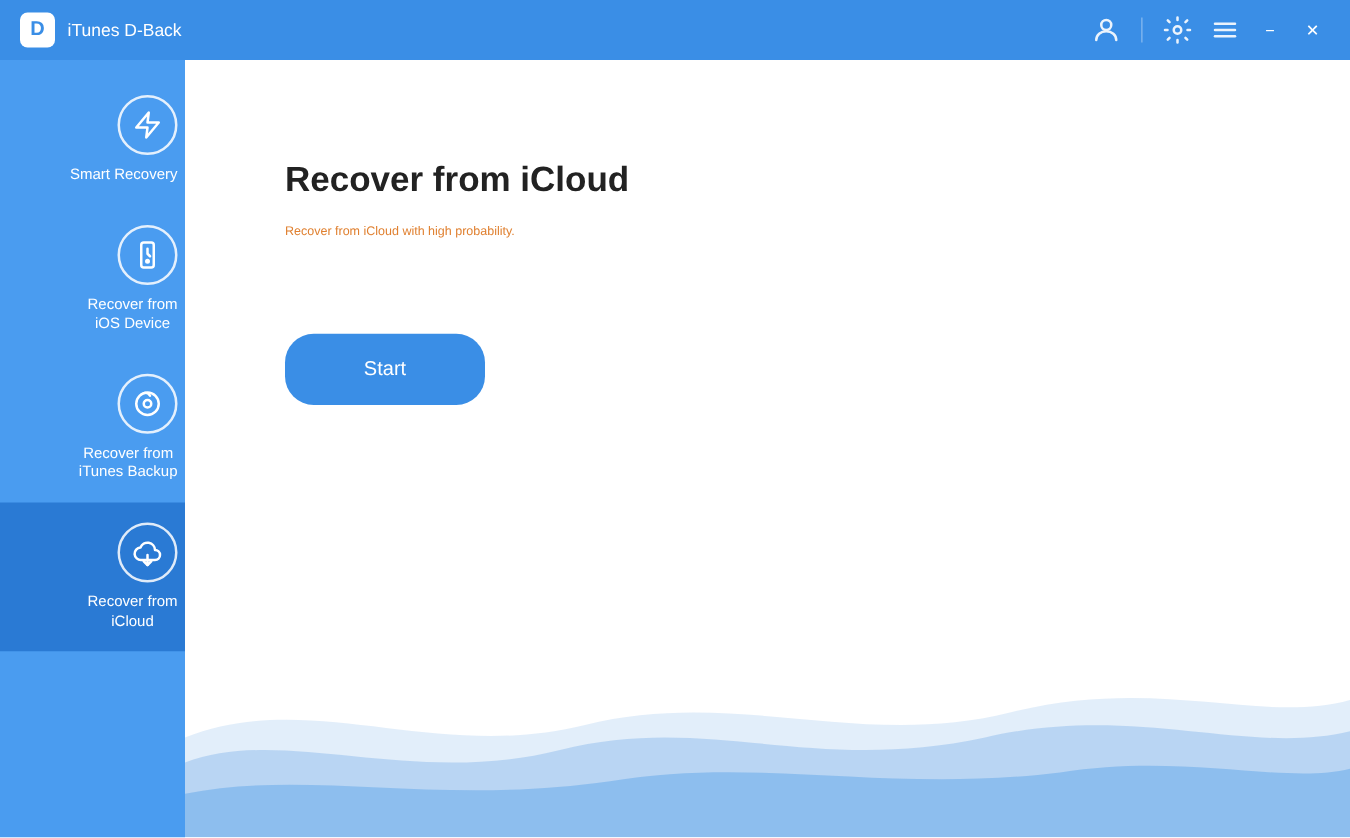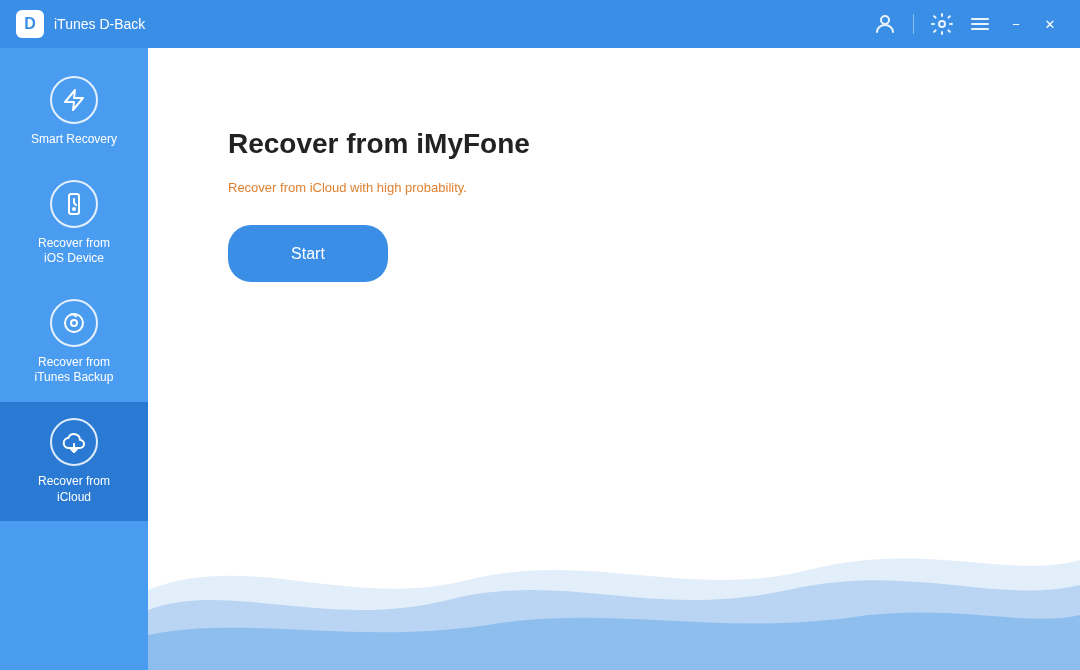--- a/index.html
+++ b/index.html
@@ -75,22 +75,22 @@
       flex-direction: column;
       align-items: center;
       padding-top: 12px;
       flex-shrink: 0;
       overflow: hidden;
     }
     .sidebar-item {
       width: 100%;
       display: flex;
       flex-direction: column;
-      align-items: center;
-      padding: 16px 20px;
+      align-items: flex-end;
+      padding: 16px 6px;
       cursor: pointer;
       color: white;
       border-radius: 0;
       position: relative;
     }
     .sidebar-item.active { background: #2a7ad4; }
     .sidebar-item-icon {
       width: 48px; height: 48px;
       border: 2px solid rgba(255,255,255,0.85);
       border-radius: 50%;
@@ -127,23 +127,23 @@
     }
 
     .page-title {
       font-size: 28px;
       font-weight: 600;
       color: #222;
       margin-bottom: 20px;
     }
 
     .page-subtitle {
-      font-size: 13px;
+      font-size: 10px;
       color: #e08030;
-      margin-bottom: 30px;
+      margin-bottom: 76px;
     }
 
     .start-button {
       width: 160px;
       height: 57px;
       background: #3a8ee6;
       border: none;
       border-radius: 23px;
       color: white;
       font-size: 16px;
@@ -254,21 +254,21 @@
       </div>
       <span class="sidebar-item-label">Recover from<br>iCloud</span>
     </div>
 
 
   </div>
 
   <div class="main-content">
 
     <div class="content-area">
-      <h1 class="page-title">Recover from iMyFone</h1>
+      <h1 class="page-title">Recover from iCloud</h1>
       <p class="page-subtitle">Recover from iCloud with high probability.</p>
       <button class="start-button">Start</button>
     </div>
 
     <div class="wave-container">
       <svg width="100%" height="100%" viewBox="0 0 932 200" preserveAspectRatio="none" xmlns="http://www.w3.org/2000/svg">
 
         <path d="M0,120 C100,80 200,140 320,110 C440,80 540,130 660,100 C780,70 860,110 932,90 L932,200 L0,200 Z" fill="#c5ddf5" opacity="0.5"></path>
 
         <path d="M0,140 C80,110 180,160 300,130 C420,100 500,150 640,120 C760,92 850,135 932,115 L932,200 L0,200 Z" fill="#9ec5ef" opacity="0.6"></path>

